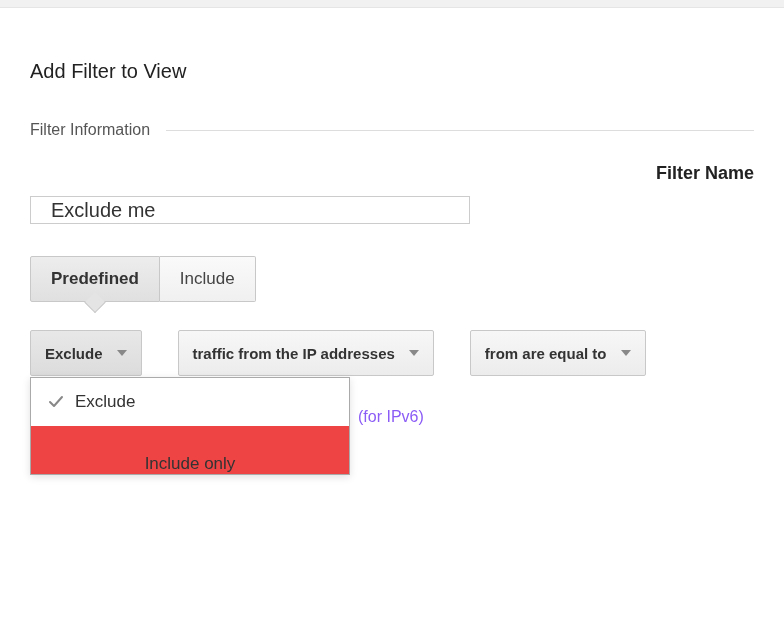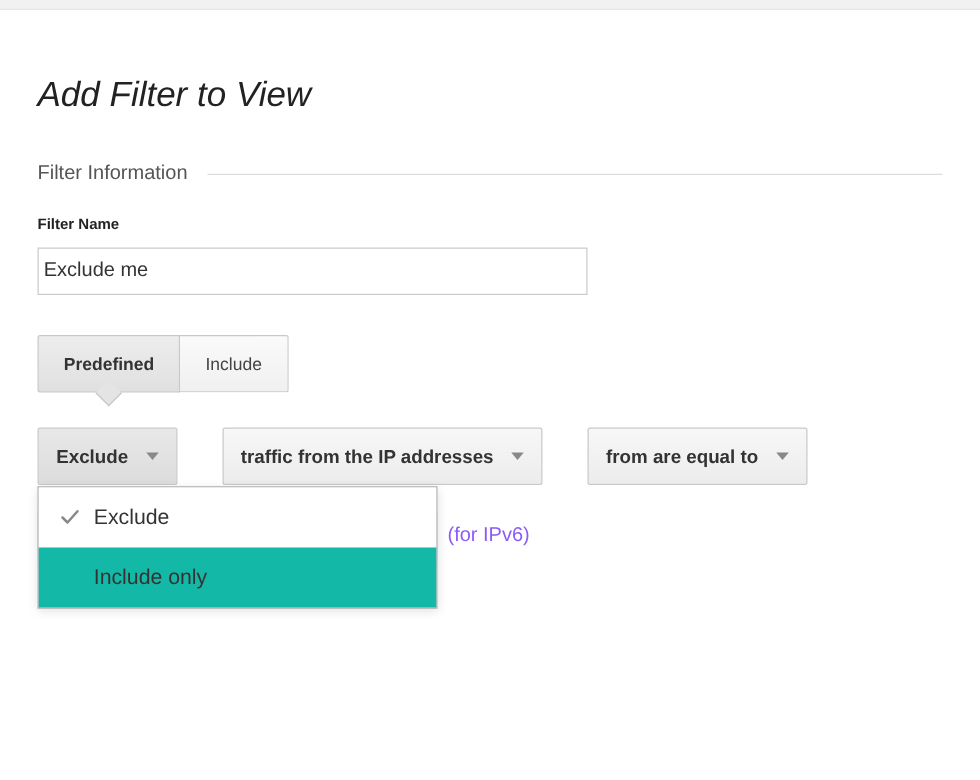--- a/index.html
+++ b/index.html
@@ -21,74 +21,74 @@
       left: 0;
       right: 0;
       height: 8px;
       background: #f1f1f1;
       border-bottom: 1px solid #e5e5e5;
     }
     .content {
       margin-top: 30px;
     }
     .page-title {
-      font-size: 28px;
+      font-size: 20px;
       font-weight: 400;
       color: #222;
       margin-bottom: 38px;
-      font-style: italic;
     }
     .section-header {
       display: flex;
       align-items: center;
       margin-bottom: 24px;
     }
     .section-header-text {
       font-size: 16px;
       font-weight: 400;
       color: #555;
       white-space: nowrap;
       padding-right: 16px;
     }
     .section-header-line {
       flex: 1;
       height: 1px;
       background: #ddd;
     }
     .field-label {
-      font-size: 12px;
+      font-size: 18px;
       font-weight: 700;
       color: #222;
       margin-bottom: 12px;
+      text-align: right;
     }
     .text-input {
       width: 440px;
-      height: 38px;
+      height: 28px;
       border: 1px solid #ccc;
-      padding: 0 4px;
-      font-size: 16px;
+      padding: 0 20px;
+      font-size: 20px;
       color: #333;
       background: #fff;
     }
     .field-group {
       margin-bottom: 32px;
     }
     .toggle-group {
       display: inline-flex;
       border-radius: 2px;
       overflow: visible;
       position: relative;
       margin-bottom: 28px;
     }
     .toggle-btn {
       height: 46px;
       padding: 0 20px;
       border: 1px solid #c8c8c8;
       background: linear-gradient(#fafafa, #f0f0f0);
-      font-size: 14px;
+      font-size: 17px;
       color: #444;
       cursor: pointer;
       display: flex;
       align-items: center;
       font-weight: 400;
     }
     .toggle-btn.active {
       background: linear-gradient(#ededed, #e0e0e0);
       font-weight: 700;
       color: #333;
@@ -162,21 +162,22 @@
       gap: 10px;
       font-size: 17px;
       font-weight: 400;
       color: #333;
       cursor: pointer;
     }
     .dropdown-option.selected {
       background: #fff;
     }
     .dropdown-option.hover {
-      background: #14b8a6;
+      background: #ef4444;
+      flex-direction: column;
     }
     .check-icon {
       width: 18px;
       height: 18px;
       flex-shrink: 0;
       display: flex;
       align-items: center;
       justify-content: center;
     }
     .check-icon svg {

